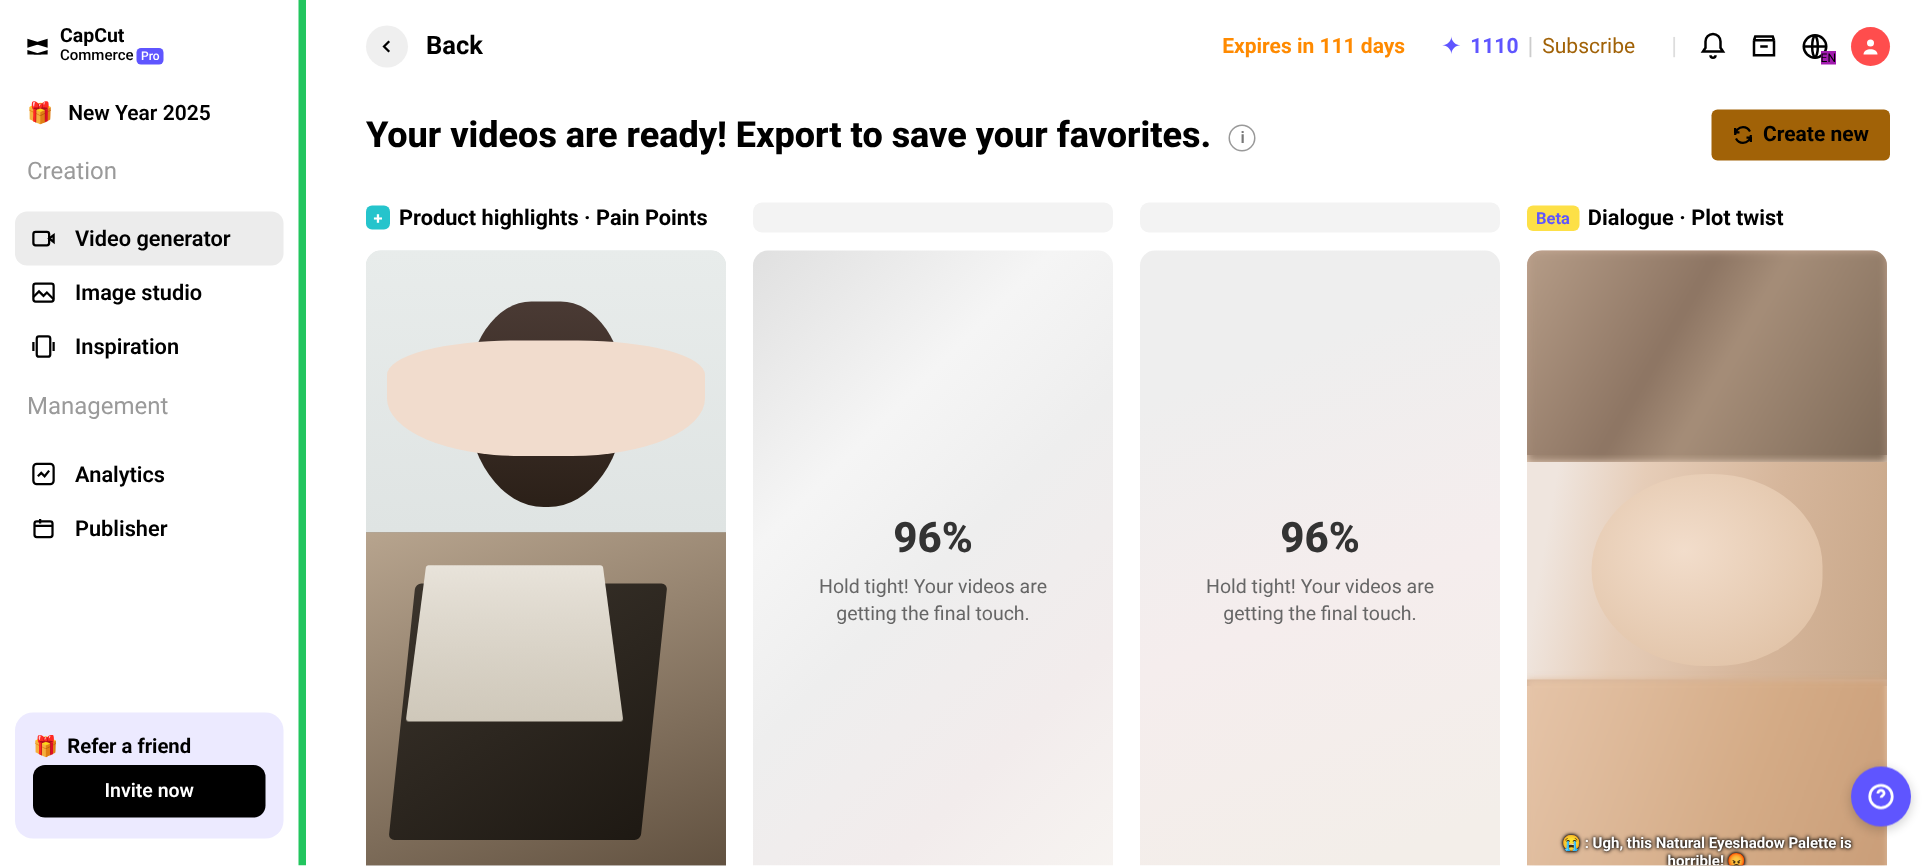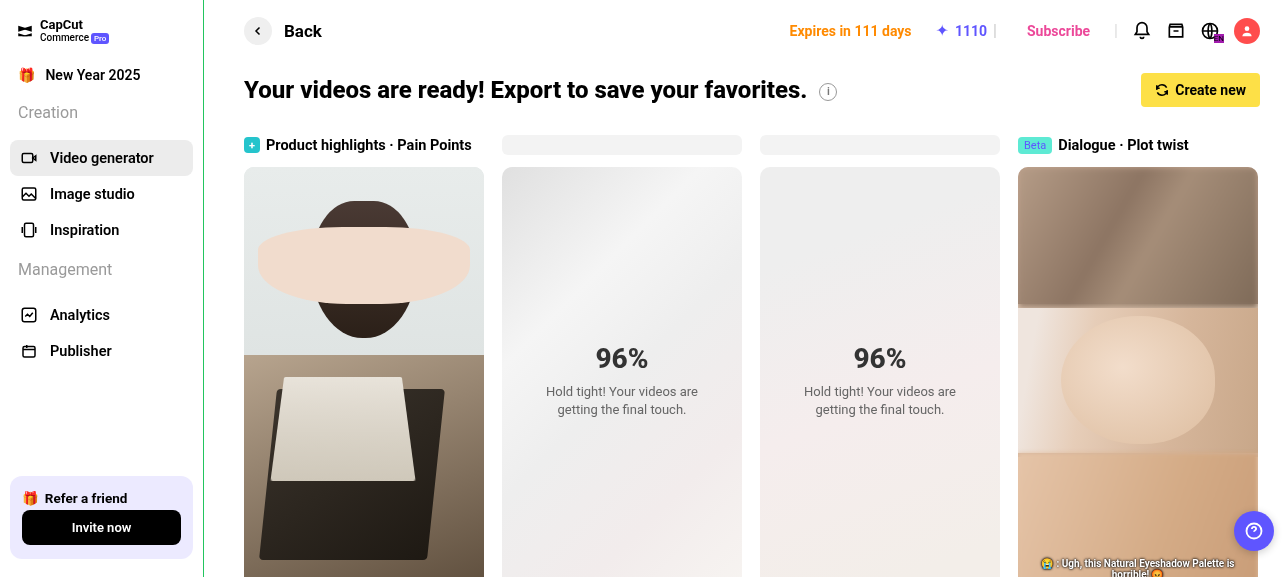--- a/index.html
+++ b/index.html
@@ -1,17 +1,17 @@
 <!DOCTYPE html>
 <html><head>
 <meta charset="utf-8">
 <style>
 * { margin:0; padding:0; box-sizing:border-box; font-family:-apple-system,BlinkMacSystemFont,"Segoe UI",Roboto,sans-serif; }
 body { width:1286px; height:577px; overflow:hidden; background:#fff; color:#000; display:flex; }
-.sidebar { width:204px; border-right:1px solid #22c55e; padding:18px 10px; display:flex; flex-direction:column; }
+.sidebar { width:204px; border-right:5px solid #22c55e; padding:18px 10px; display:flex; flex-direction:column; }
 .logo-row { display:flex; align-items:center; gap:6px; margin-bottom:16px; padding:0 6px;}
 .logo-text { font-size:13px; font-weight:700; line-height:1.1; }
 .logo-sub { font-size:10px; font-weight:500; }
 .pro-badge { background:#5f55ff; color:#fff; font-size:8px; padding:1px 3px; border-radius:3px; vertical-align:middle; margin-left:2px;}
 .ny-item{ display:flex; align-items:center; gap:10px; padding:8px 8px; font-size:14px; font-weight:600; cursor:pointer; border-radius:8px;}
 .sec-h { font-size:16px; color:#9a9a9a; padding:12px 8px 18px; }
 .nav-item { display:flex; align-items:center; gap:12px; padding:9px 10px; font-size:14.5px; font-weight:600; cursor:pointer; border-radius:8px; }
 .nav-item.active { background:#ececec; }
 .nav-icon { width:18px; height:18px; flex-shrink:0; display:flex; align-items:center; justify-content:center;}
 .refer-card { margin-top:auto; background:#eceaff; border-radius:12px; padding:14px 12px; }
@@ -21,32 +21,32 @@
 .main { flex:1; padding:16px 26px 0 40px; overflow:hidden; }
 .topbar { display:flex; align-items:center; justify-content:space-between; margin-bottom:28px;}
 .back-grp{display:flex;align-items:center;gap:12px;}
 .back-btn { width:28px; height:28px; border-radius:50%; background:#efefef; display:flex; align-items:center; justify-content:center; cursor:pointer;}
 .back-lbl{font-size:17px; font-weight:700;}
 .top-right{display:flex; align-items:center; gap:14px;}
 .expires{color:#ff8a00; font-size:14px; font-weight:700;}
 .credits-pill{ display:inline-flex; align-items:center; gap:6px; border-radius:6px; padding:5px 10px; cursor:pointer;}
 .credits-pill span.count{color:#5f55ff; font-weight:700; font-size:14px;}
 .credits-pill span.sep{color:#ccc;}
-.subscribe{color:#ec4899; font-weight:700; font-size:14px;margin-left:24px;}
+.subscribe{color:#a16207; font-weight:400; font-size:14px;}
 .top-icon{width:20px; height:20px; display:flex; align-items:center; justify-content:center; cursor:pointer;}
 .avatar{width:26px;height:26px;border-radius:50%;background:#ff4d4d;display:flex;align-items:center;justify-content:center;cursor:pointer;}
 .heading-row{display:flex;align-items:center;justify-content:space-between;margin-bottom:28px;}
 .heading{font-size:24px; font-weight:800;}
 .heading .info-i{display:inline-flex;width:18px;height:18px;border:1.5px solid #999;border-radius:50%;align-items:center;justify-content:center;font-size:11px;color:#777;font-weight:600;margin-left:6px;vertical-align:middle;}
-.create-btn{background:#fde047;border:none;border-radius:4px;padding:9px 14px;font-size:14px;font-weight:700;display:flex;align-items:center;gap:6px;cursor:pointer;}
+.create-btn{background:#a16207;border:none;border-radius:4px;padding:9px 14px;font-size:14px;font-weight:700;display:flex;align-items:center;gap:6px;cursor:pointer;}
 .cards{display:flex;gap:18px;}
 .col{width:240px;display:flex;flex-direction:column;gap:12px;}
 .card-head{font-size:14.5px;font-weight:700;display:flex;align-items:center;gap:6px;height:20px;}
 .plus-badge{width:16px;height:16px;background:#25c4cc;border-radius:4px;display:flex;align-items:center;justify-content:center;color:#fff;font-size:11px;font-weight:700;flex-shrink:0;}
-.beta-badge{background:#5eead4;color:#5f55ff;font-size:11px;font-weight:400;padding:2px 6px;border-radius:4px;flex-shrink:0;}
+.beta-badge{background:#fde047;color:#5f55ff;font-size:11px;font-weight:700;padding:2px 6px;border-radius:4px;flex-shrink:0;}
 .card-head.skeleton{background:#f3f3f3;border-radius:6px;width:100%;}
 .video{width:100%;aspect-ratio:9/16;border-radius:10px;overflow:hidden;position:relative;}
 .video.prod{background:linear-gradient(180deg,#dde3e3 0,#dde3e3 40%, #7d6a56 40%, #4a3e30 100%);}
 .video.load{background:linear-gradient(135deg,#e0e0e0,#f5f5f5 30%,#eee 50%,#f2ecec 75%,#f7f4f1);display:flex;flex-direction:column;align-items:center;justify-content:center;color:#666}
 .video.load2{background:linear-gradient(160deg,#eee 20%,#f5eded 55%,#f3eee9 90%);display:flex;flex-direction:column;align-items:center;justify-content:center;color:#666}
 .video.face{background:linear-gradient(180deg,#c7a894 0,#a88e7c 32%,#e8d0bb 32%,#d2b39b 68%, #e8c8ad 68%, #dcb99a 100%);}
 .pct{font-size:28px;font-weight:800;color:#333;margin-bottom:8px;}
 .load-txt{font-size:13px;text-align:center;line-height:1.4;padding:0 28px;}
 .tiny-wm{position:absolute;top:48px;left:12px;color:#fff;font-size:9px;font-weight:700;opacity:.85;text-shadow:0 0 2px rgba(0,0,0,.5);display:flex;align-items:center;gap:3px;}
 .overlay-cap{position:absolute;bottom:14px;left:0;right:0;text-align:center;font-size:10px;font-weight:700;color:#fff;text-shadow:0 0 3px #000,0 0 2px #000;padding:0 6px;}

